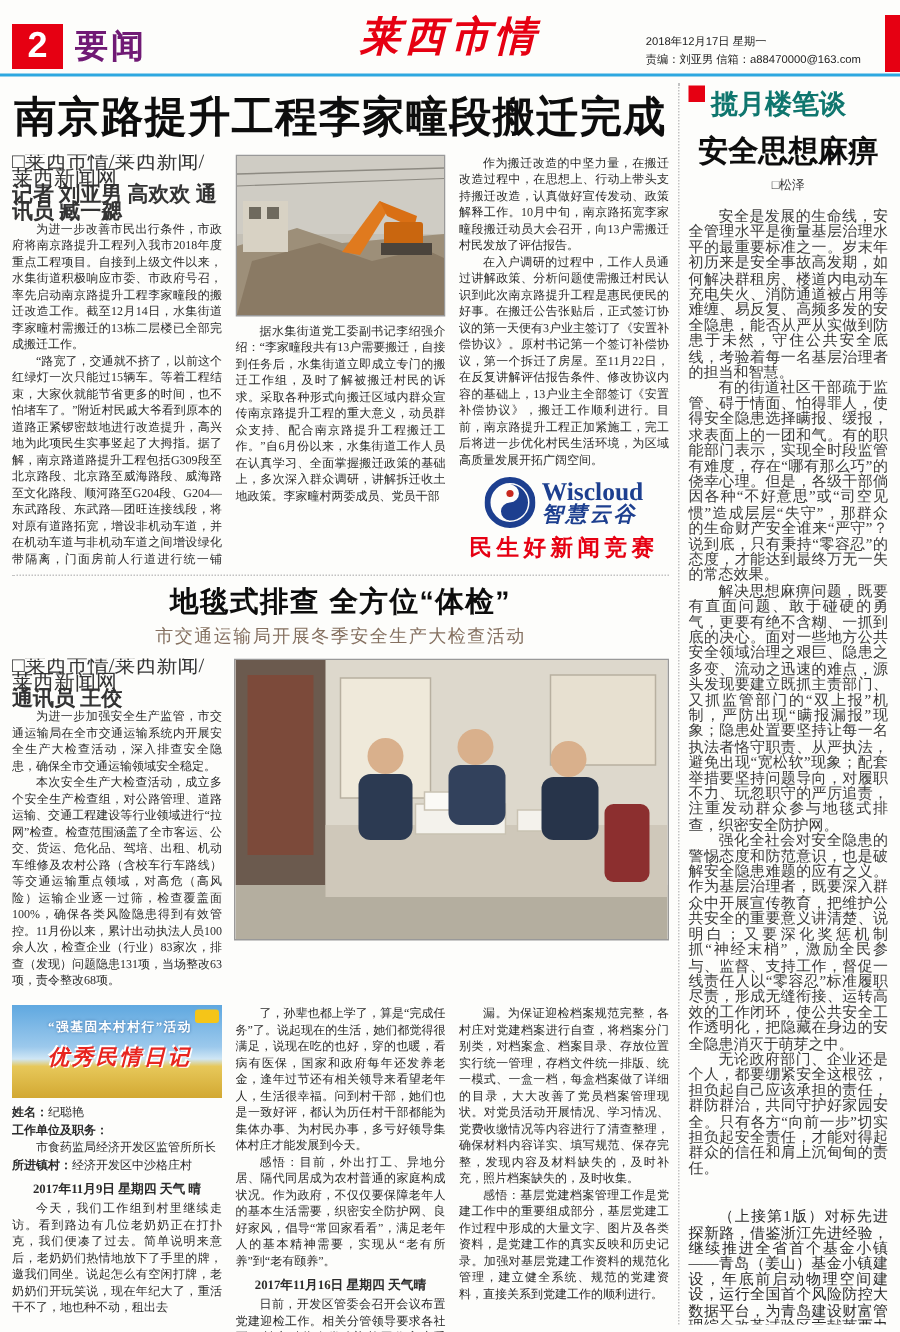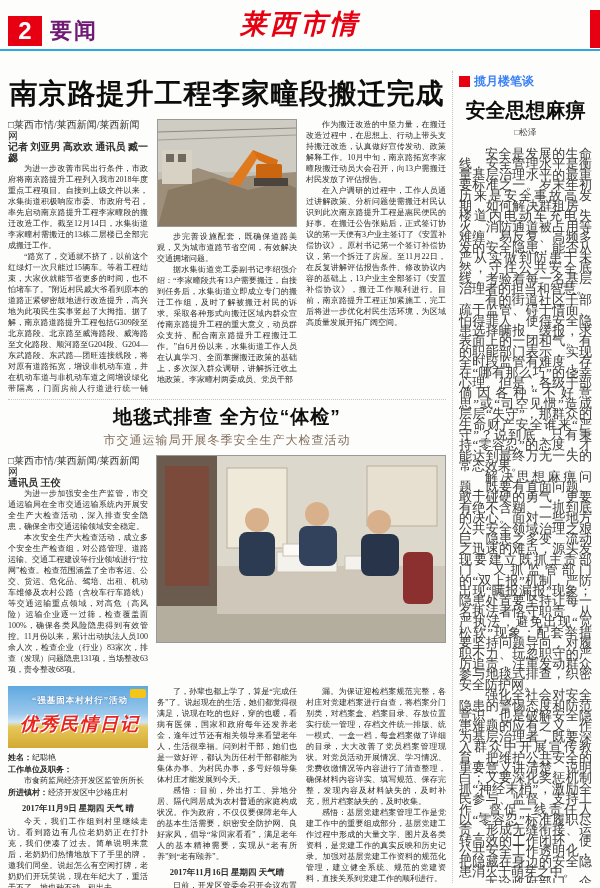--- a/index.html
+++ b/index.html
@@ -26,26 +26,26 @@
     color:#e60012; font-size:27px; font-weight:bold; font-style:italic;
     letter-spacing:3px; pointer-events:none;
   }
   .hd-right {
     margin-left:auto; text-align:left; font-size:7.5px; line-height:1.6;
     color:#222; padding-right:16px; font-family:"Liberation Sans","DejaVu Sans",sans-serif;
   }
   .hd-redbar { position:absolute; right:0; top:10px; width:10px; height:38px; background:#e60012; }
   .rule { height:2px; background:#2ea8e0; margin:3px 0 0 0; }
   
-  .content { display:flex; padding:20px 8px 0 8px; height:832px; }
+  .content { display:flex; padding:4px 8px 0 8px; height:832px; }
   .main { width:438px; flex:0 0 438px; }
   .sidebar { flex:1; margin-left:6px; padding-left:6px; border-left:1px dotted #c2c2c2; overflow:hidden; }
   
   .para { font-size:8px; line-height:11px; text-align:justify; text-indent:2em; color:#2b2b2b; }
-  .byline { font-size:10px; line-height:11px; color:#333; }
+  .byline { font-size:14px; line-height:11px; color:#333; }
   .byline.b2 { font-weight:bold; }
   
   .a1 h1 {
     font-family:"Liberation Sans","DejaVu Sans",sans-serif; font-weight:900;
     font-size:28px; text-align:center; letter-spacing:1px; color:#0d0d0d; margin:4px 0 6px 0;
   }
   .cols3 { display:flex; gap:9px; height:276px; overflow:hidden; }
   .cols3 .col { width:140px; flex:0 0 140px; overflow:hidden; }
   .photo-frame { border:1px solid #999; margin-bottom:4px; line-height:0; }
   .logo-block { margin-top:6px; text-align:center; }
@@ -66,46 +66,50 @@
   .a2row .col { width:140px; flex:0 0 140px; overflow:hidden; }
   
   .diary { display:flex; gap:9px; margin-top:5px; height:240px; overflow:hidden; }
   .diary .col { width:140px; flex:0 0 140px; overflow:hidden; }
   .banner { position:relative; width:144px; height:62px; overflow:hidden; margin-bottom:4px;
             background:linear-gradient(180deg,#5fa8e0 0%,#9cc9ec 45%,#cfe6f5 58%,#e7c85a 66%,#d2a832 100%); }
   .banner .sun { position:absolute; right:6px; top:3px; width:16px; height:9px; background:#f5c518; border-radius:2px; }
   .banner .b1 { position:absolute; top:9px; left:0; right:0; text-align:center; color:#fff;
                 font-size:8.5px; font-weight:bold; letter-spacing:1px; text-shadow:0 0 2px #3a6ea5; }
   .banner .b2 { position:absolute; top:26px; left:0; right:0; text-align:center; color:#e8251f;
-                font-size:18px; font-weight:900; font-style:italic; letter-spacing:2px;
+                font-size:14px; font-weight:900; font-style:italic; letter-spacing:2px;
                 text-shadow:1px 1px 0 #fff, -1px -1px 0 #fff; }
   .form-line { font-size:8px; line-height:11.5px; }
   .form-line .lab { font-weight:bold; }
   .form-line.ind { text-indent:2em; }
   .diary-date { font-size:8.5px; font-weight:bold; text-align:center; margin:5px 0 1px 0; }
   
-  .kicker { display:flex; align-items:center; gap:4px; margin-top:2px;
-            font-family:"Liberation Sans","DejaVu Sans",sans-serif; font-weight:bold; font-size:12px; color:#3b82f6; }
+  .kicker { display:flex; gap:4px; margin-top:2px;
+            font-family:"Liberation Sans","DejaVu Sans",sans-serif; font-weight:bold; font-size:18px; color:#0f766e; }
   .ksq { width:11px; height:11px; background:#e60012; display:inline-block; }
   .stitle { text-align:center; font-family:"Liberation Sans","DejaVu Sans",sans-serif; font-weight:900;
             font-size:20px; line-height:25px; color:#0d0d0d; margin-top:8px; }
   .sauthor { text-align:center; font-size:8.5px; color:#333; margin:4px 0 10px 0; }
-  .sidebar .para { font-size:13px; line-height:10.4px; color:#3a3a3a; }
+  .sidebar .para { font-size:10px; line-height:10.4px; color:#3a3a3a; }
   .jump { margin-top:22px; }
   .jump .para { color:#2b2b2b; }
 </style>
 </head>
 <body>
 
 <div class="page">
 
   <header class="hd">
     <div class="pageno">2</div>
     <div class="section">要闻</div>
     <div class="masthead">莱西市情</div>
+    <div class="hd-right">
+      <div>2018年12月17日 星期一</div>
+      <div>责编：刘亚男 信箱：a88470000@163.com</div>
+    </div>
     <div class="hd-redbar"></div>
   </header>
   <div class="rule"></div>
 
   <div class="content">
     <main class="main">
 
       <section class="a1">
         <h1>南京路提升工程李家疃段搬迁完成</h1>
         <div class="cols3">
@@ -129,29 +133,42 @@
                 <rect x="20" y="34" width="8" height="8" fill="#6f6a5e"></rect>
                 <polygon points="70,64 95,30 102,34 82,66" fill="#e07a1e"></polygon>
                 <polygon points="95,30 120,40 118,48 100,40" fill="#d96f14"></polygon>
                 <rect x="98" y="44" width="26" height="16" rx="2" fill="#c9660f"></rect>
                 <rect x="96" y="58" width="34" height="8" fill="#4b443c"></rect>
                 <line x1="0" y1="12" x2="138" y2="8" stroke="#8d8a82" stroke-width="1"></line>
                 <line x1="0" y1="20" x2="138" y2="15" stroke="#8d8a82" stroke-width="0.7"></line>
               </svg>
             </div>
             <div>
-                <p class="para">步完善设施配套，既确保道路美观，又为城市道路节省空间，有效解决交通拥堵问题。</p>
                 <p class="para">据水集街道党工委副书记李绍强介绍：“李家疃段共有13户需要搬迁，自接到任务后，水集街道立即成立专门的搬迁工作组，及时了解被搬迁村民的诉求。采取各种形式向搬迁区域内群众宣传南京路提升工程的重大意义，动员群众支持、配合南京路提升工程搬迁工作。”自6月份以来，水集街道工作人员在认真学习、全面掌握搬迁政策的基础上，多次深入群众调研，讲解拆迁收土地政策。李家疃村两委成员、党员干部</p>
               </div>
           </div>
           <div class="col">
             <div>
                 <p class="para">作为搬迁改造的中坚力量，在搬迁改造过程中，在思想上、行动上带头支持搬迁改造，认真做好宣传发动、政策解释工作。10月中旬，南京路拓宽李家疃段搬迁动员大会召开，向13户需搬迁村民发放了评估报告。</p>
                 <p class="para">在入户调研的过程中，工作人员通过讲解政策、分析问题使需搬迁村民认识到此次南京路提升工程是惠民便民的好事。在搬迁公告张贴后，正式签订协议的第一天便有3户业主签订了《安置补偿协议》。原村书记第一个签订补偿协议，第一个拆迁了房屋。至11月22日，在反复讲解评估报告条件、修改协议内容的基础上，13户业主全部签订《安置补偿协议》，搬迁工作顺利进行。目前，南京路提升工程正加紧施工，完工后将进一步优化村民生活环境，为区域高质量发展开拓广阔空间。</p>
               </div>
+            <div class="logo-block">
+              <div class="logo-row">
+                <svg width="34" height="34" viewBox="0 0 34 34">
+                  <circle cx="17" cy="17" r="15" fill="none" stroke="#1d3f8f" stroke-width="4"></circle>
+                  <path d="M17 5 a12 12 0 0 1 0 24 a6 6 0 0 1 0 -12 a6 6 0 0 0 0 -12z" fill="#1d3f8f"></path>
+                  <circle cx="17" cy="11" r="2.4" fill="#c8281e"></circle>
+                </svg>
+                <div class="logo-txt">
+                  <div class="logo-en">Wiscloud</div>
+                  <div class="logo-cn">智慧云谷</div>
+                </div>
+              </div>
+              <div class="contest">民生好新闻竞赛</div>
+            </div>
           </div>
         </div>
       </section>
 
       <div class="hdash"></div>
 
       <section class="a2">
         <h2>地毯式排查 全方位“体检”</h2>
         <div class="subhead">市交通运输局开展冬季安全生产大检查活动</div>
         <div class="a2row">

